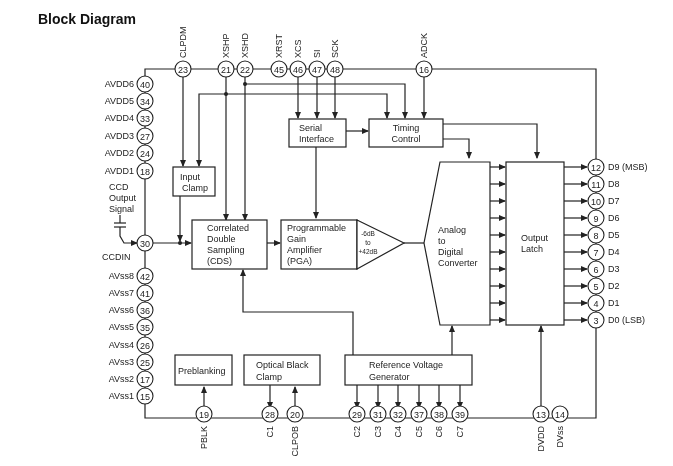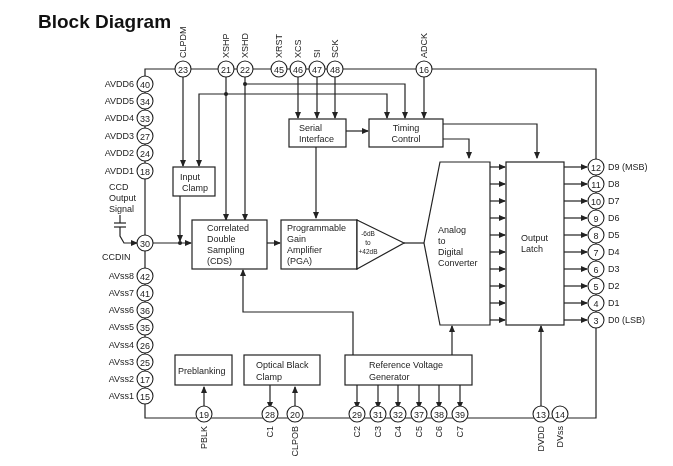--- a/index.html
+++ b/index.html
@@ -1,17 +1,17 @@
 <!DOCTYPE html>
 <html><head>
 <meta charset="utf-8">
 <style>
   html, body { margin:0; padding:0; background:#ffffff; }
   body { width:673px; height:466px; position:relative; overflow:hidden; font-family:"Liberation Sans", sans-serif; }
-  #title { position:absolute; left:38px; top:11px; font-size:19px; font-weight:bold; color:#111; font-family:"Liberation Sans", sans-serif; }
+  #title { position:absolute; left:38px; top:11px; font-size:14px; font-weight:bold; color:#111; font-family:"Liberation Sans", sans-serif; }
   svg { position:absolute; left:0; top:0; }
   svg text { font-family:"Liberation Sans", sans-serif; fill:#222; }
   .ln { stroke:#222; stroke-width:1.2; fill:none; }
   .box { stroke:#222; stroke-width:1.2; fill:#fff; }
   .pin { stroke:#222; stroke-width:1.1; fill:#fff; }
   .pintxt { font-size:9px; text-anchor:middle; dominant-baseline:central; }
   .lbl { font-size:9px; }
   .blk { font-size:9px; }
   .small { font-size:6.5px; }
 </style>

